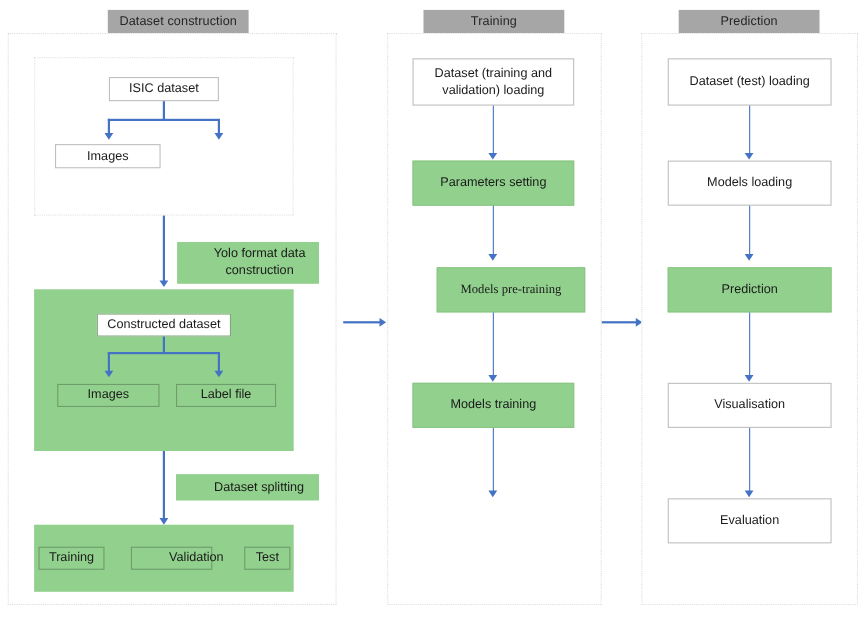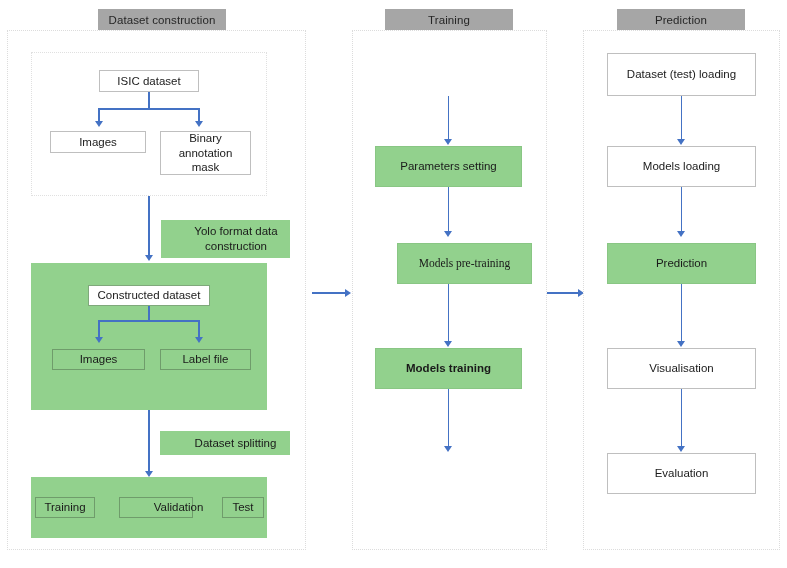--- a/index.html
+++ b/index.html
@@ -89,22 +89,20 @@
   <div class="node white" style="left:99px; top:70px; width:100px; height:22px;">ISIC dataset</div>
 
   <div class="vline" style="left:148.2px; top:92px; height:17px;"></div>
   <div class="hline" style="left:98px; top:108px; width:101px;"></div>
   <div class="vline" style="left:98px; top:108px; height:14px;"></div>
   <div class="arrow-down" style="left:94.6px; top:121px;"></div>
   <div class="vline" style="left:198px; top:108px; height:14px;"></div>
   <div class="arrow-down" style="left:194.6px; top:121px;"></div>
 
   <div class="node white" style="left:50px; top:131px; width:96px; height:22px;">Images</div>
-  <div class="node white" style="left:160px; top:131px; width:91px; height:44px; white-space:pre-line;">Binary
-annotation mask</div>
 
   <div class="vline" style="left:148.2px; top:196px; height:60px;"></div>
   <div class="arrow-down" style="left:144.8px; top:255px;"></div>
 
   <div class="node green-plain" style="left:161px; top:220px; width:129px; height:38px; white-space:pre-line;">Yolo format data
 construction</div>
 
   <div class="greenblock" style="left:31px; top:263px; width:236px; height:147px;"></div>
 
   <div class="node white-on-green" style="left:88px; top:285px; width:122px; height:21px;">Constructed dataset</div>
@@ -130,32 +128,34 @@
   <div class="node inner-green" style="left:222px; top:497px; width:42px; height:21px;">Test</div>
 
   <div class="hline" style="left:312px; top:292px; width:36px;"></div>
   <div class="arrow-right" style="left:345px; top:288.5px;"></div>
 
   <div class="hline" style="left:545px; top:292px; width:36px;"></div>
   <div class="arrow-right" style="left:578px; top:288.5px;"></div>
 
   <div class="panel" style="left:352px; top:30px; width:195px; height:520px;"></div>
 
+  <div class="node white" style="left:375px; top:53px; width:147px; height:43px; white-space:pre-line;">Dataset (training and
+validation) loading</div>
   <div class="vline" style="left:447.7px; top:96px; height:44px;"></div>
   <div class="arrow-down" style="left:444.3px; top:139px;"></div>
 
   <div class="node green" style="left:375px; top:146px; width:147px; height:41px;">Parameters setting</div>
   <div class="vline" style="left:447.7px; top:187px; height:45px;"></div>
   <div class="arrow-down" style="left:444.3px; top:231px;"></div>
 
   <div class="node green" style="left:397px; top:243px; width:135px; height:41px;font-family:Liberation Serif, serif;">Models pre-training</div>
   <div class="vline" style="left:447.7px; top:284px; height:58px;"></div>
   <div class="arrow-down" style="left:444.3px; top:341px;"></div>
 
-  <div class="node green" style="left:375px; top:348px; width:147px; height:41px;font-weight:bold;">Models training</div>
+  <div class="node green" style="left:375px; top:348px; width:147px; height:41px;">Models training</div>
   <div class="vline" style="left:447.7px; top:389px; height:58px;"></div>
   <div class="arrow-down" style="left:444.3px; top:446px;"></div>
 
 
   <div class="panel" style="left:583px; top:30px; width:197px; height:520px;"></div>
 
   <div class="node white" style="left:607px; top:53px; width:149px; height:43px;">Dataset (test) loading</div>
   <div class="vline" style="left:680.7px; top:96px; height:44px;"></div>
   <div class="arrow-down" style="left:677.3px; top:139px;"></div>
 

